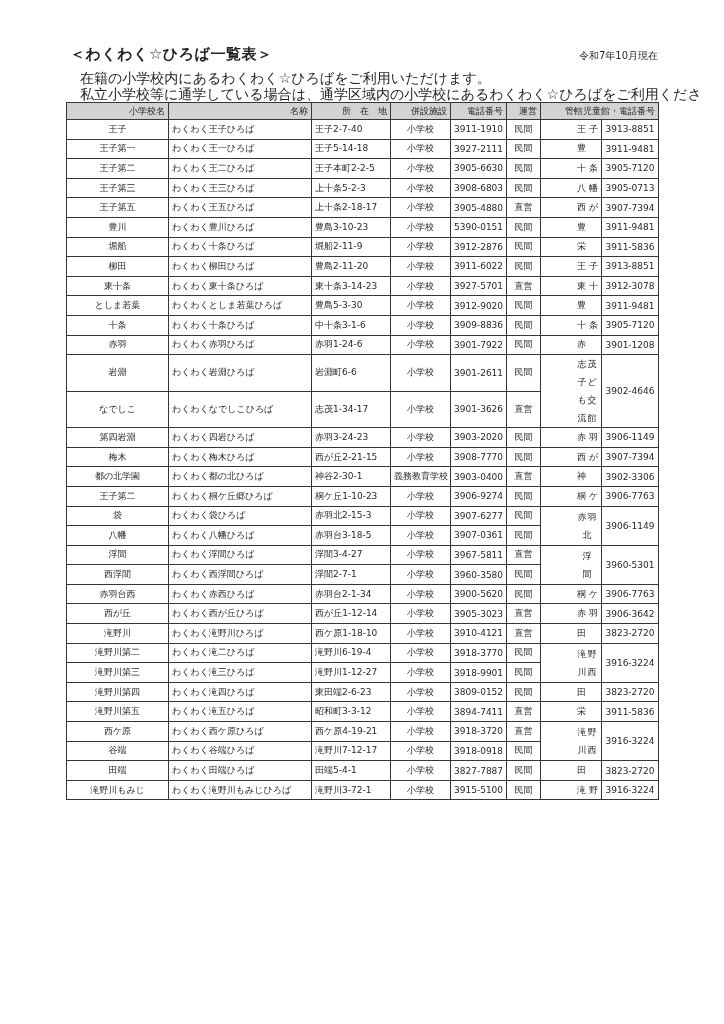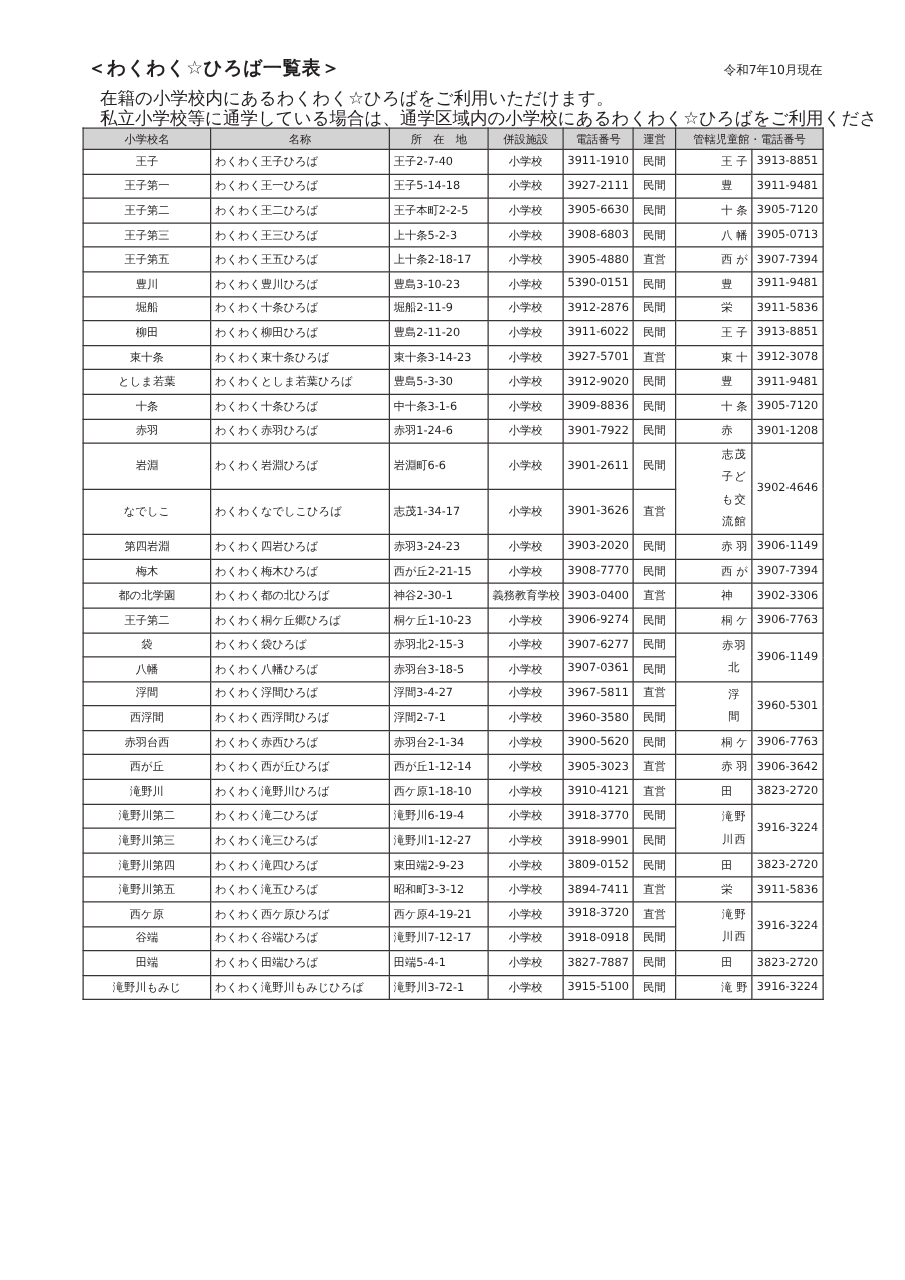--- a/index.html
+++ b/index.html
@@ -4,21 +4,21 @@
 <style>
   html,body{margin:0;padding:0;background:#ffffff;}
   body{width:724px;height:1024px;position:relative;font-family:"DejaVu Sans","Liberation Sans",sans-serif;color:#231f20;}
   .title{position:absolute;left:70px;top:45px;font-size:15px;font-weight:bold;letter-spacing:0.5px;}
   .asof{position:absolute;right:66px;top:49px;font-size:10px;}
   .note{position:absolute;left:80px;font-size:14px;}
   .note1{top:70px;}
   .note2{top:86px;}
   table{position:absolute;left:66px;top:102px;width:592px;border-collapse:collapse;table-layout:fixed;font-size:9px;}
   th,td{border:1px solid #3a3535;height:18.6px;padding:0 3px;white-space:nowrap;overflow:hidden;}
-  th{background:#d4d3d3;font-weight:normal;height:16px;text-align:center;}
+  th{background:#d4d3d3;font-weight:normal;height:16px;text-align:right;}
   td.c{text-align:center;}
   td.l{text-align:left;}
   td.jc{text-align:center;letter-spacing:3px;padding-left:36px;}
   .pagenum{position:absolute;left:0;width:724px;top:988px;text-align:right;font-size:12px;padding-left:40px;}
 </style>
 </head>
 <body>
 
 <div class="title">＜わくわく☆ひろば一覧表＞</div>
 <div class="asof">令和7年10月現在</div>
@@ -306,21 +306,21 @@
         <td class="c">滝野川第三</td>
         <td class="l">わくわく滝三ひろば</td>
         <td class="l">滝野川1-12-27</td>
         <td class="c">小学校</td>
         <td class="c">3918-9901</td>
         <td class="c">民間</td>
       </tr>
       <tr>
         <td class="c">滝野川第四</td>
         <td class="l">わくわく滝四ひろば</td>
-        <td class="l">東田端2-9-23</td>
+        <td class="l">東田端2-6-23</td>
         <td class="c">小学校</td>
         <td class="c">3809-0152</td>
         <td class="c">民間</td>
         <td class="jc">田　端</td>
         <td class="c">3823-2720</td>
       </tr>
       <tr>
         <td class="c">滝野川第五</td>
         <td class="l">わくわく滝五ひろば</td>
         <td class="l">昭和町3-3-12</td>

